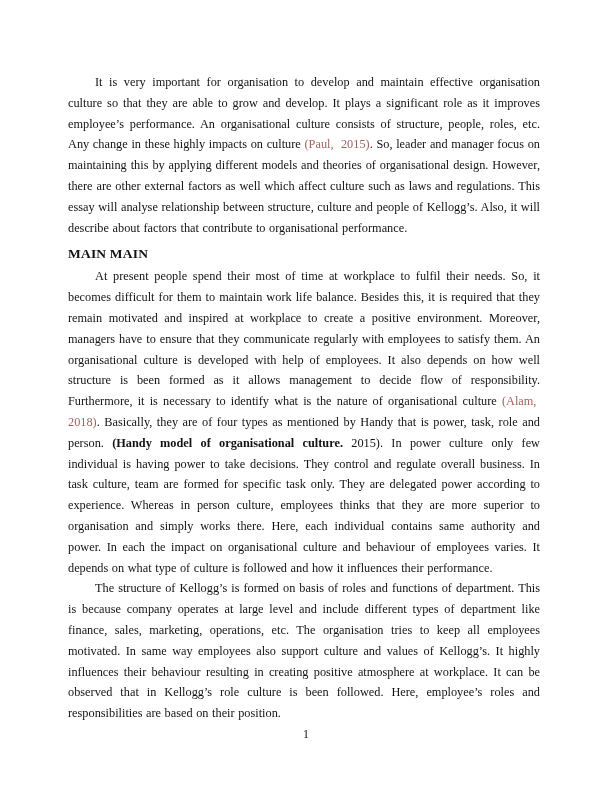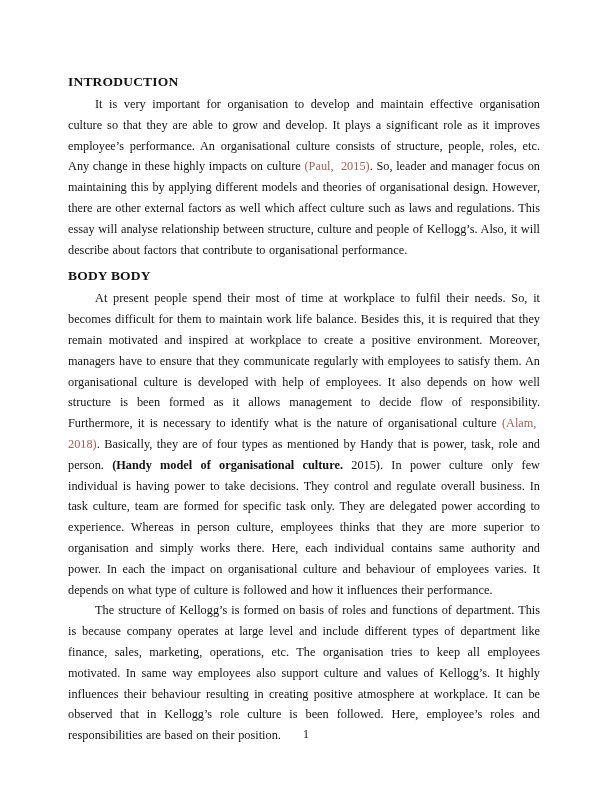--- a/index.html
+++ b/index.html
@@ -46,20 +46,19 @@
     width:100%;
     text-align:center;
     font-size:12px;
   }
 </style>
 </head>
 <body>
 
 <div class="page">
   <main>
-      <h2 class="heading">INTRODUCTION</h2>
       <p class="para"><span class="run-normal">It is very important for organisation to develop and maintain effective organisation culture so that they are able to grow and develop. It plays a significant role as it improves employee’s performance. An organisational culture consists of structure, people, roles, etc. Any change in these highly impacts on culture </span><span class="run-citation">(Paul,&nbsp; 2015)</span><span class="run-normal">. So, leader and manager focus on maintaining this by applying different models and theories of organisational design. However, there are other external factors as well which affect culture such as laws and regulations. This essay will analyse relationship between structure, culture and people of Kellogg’s. Also, it will describe about factors that contribute to organisational performance.</span></p>
-      <h2 class="heading">BODY BODY</h2>
+      <h2 class="heading">MAIN MAIN</h2>
       <p class="para"><span class="run-normal">At present people spend their most of time at workplace to fulfil their needs. So, it becomes difficult for them to maintain work life balance. Besides this, it is required that they remain motivated and inspired at workplace to create a positive environment. Moreover, managers have to ensure that they communicate regularly with employees to satisfy them. An organisational culture is developed with help of employees. It also depends on how well structure is been formed as it allows management to decide flow of responsibility. Furthermore, it is necessary to identify what is the nature of organisational culture </span><span class="run-citation">(Alam,&nbsp; 2018)</span><span class="run-normal">. Basically, they are of four types as mentioned by Handy that is power, task, role and person. </span><span class="run-italic">(Handy model of organisational culture.</span><span class="run-normal"> 2015). In power culture only few individual is having power to take decisions. They control and regulate overall business. In task culture, team are formed for specific task only. They are delegated power according to experience. Whereas in person culture, employees thinks that they are more superior to organisation and simply works there. Here, each individual contains same authority and power. In each the impact on organisational culture and behaviour of employees varies. It depends on what type of culture is followed and how it influences their performance.</span></p>
       <p class="para"><span class="run-normal">The structure of Kellogg’s is formed on basis of roles and functions of department. This is because company operates at large level and include different types of department like finance, sales, marketing, operations, etc. The organisation tries to keep all employees motivated. In same way employees also support culture and values of Kellogg’s. It highly influences their behaviour resulting in creating positive atmosphere at workplace. It can be observed that in Kellogg’s role culture is been followed. Here, employee’s roles and responsibilities are based on their position.</span></p>
     </main>
   <div class="page-number">1</div>
 </div>
 
 </body></html>

